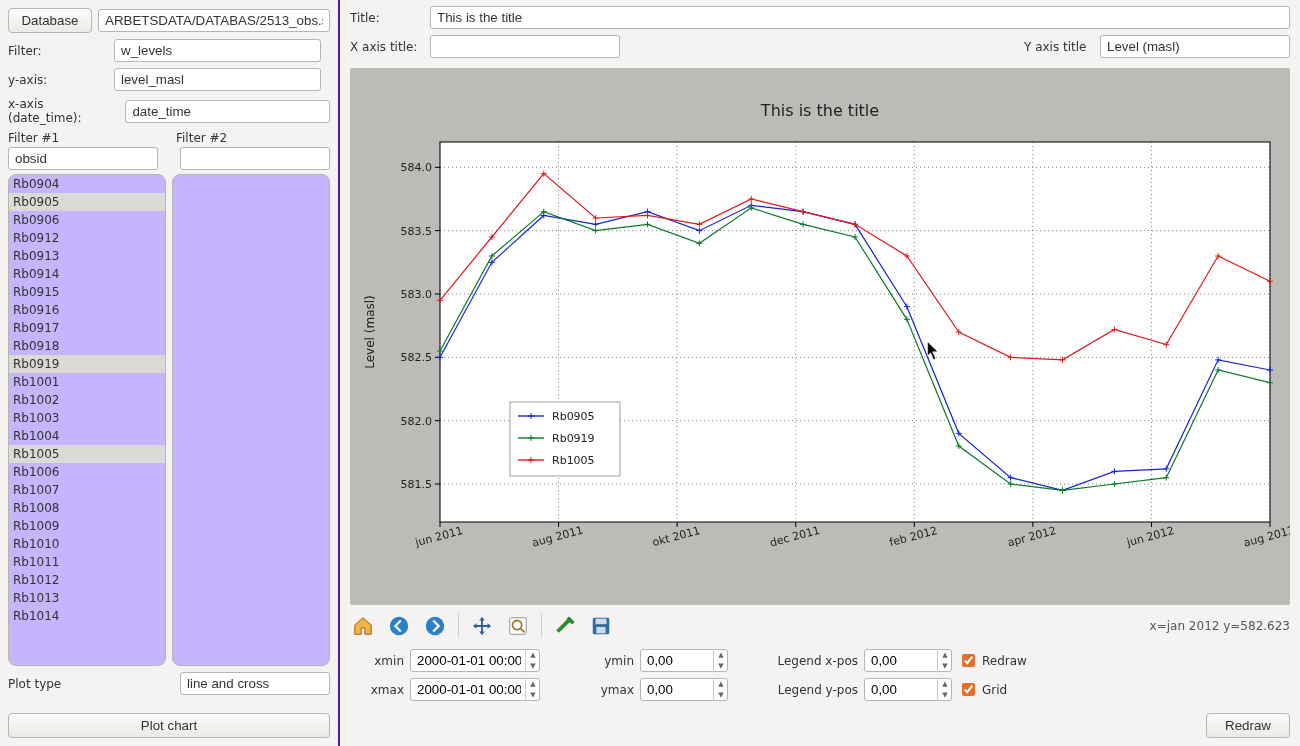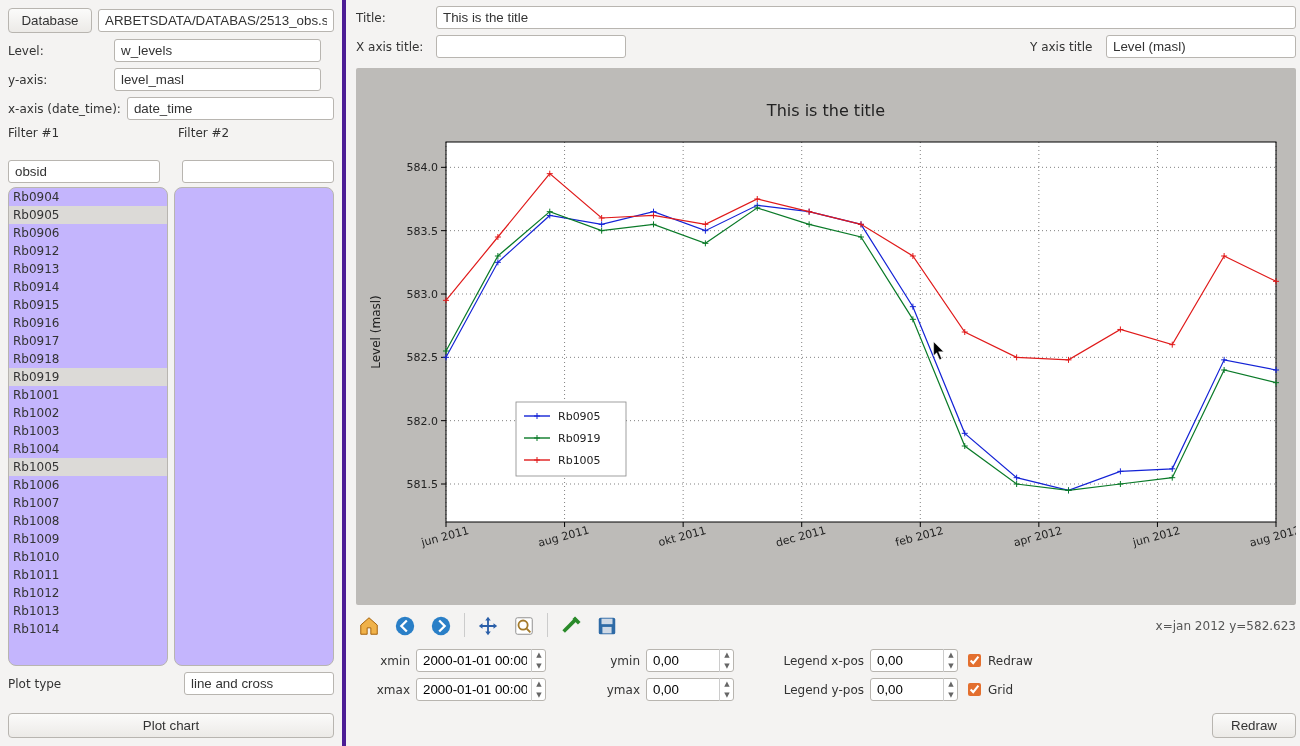--- a/index.html
+++ b/index.html
@@ -1,26 +1,26 @@
 <!DOCTYPE html>
 <html><head>
 <meta charset="utf-8">
 <style>
   html,body{margin:0;padding:0;font-family:"DejaVu Sans","Ubuntu",sans-serif;font-size:12px;background:#f4f3f2;color:#333}
   .window{display:flex;width:1300px;height:746px;background:#f4f3f2;box-sizing:border-box}
-  .left{width:393px;padding:8px;box-sizing:border-box;display:flex;flex-direction:column;border-right:4px solid #4c1d95}
-  .right{flex:1;display:flex;flex-direction:column;padding:6px 4px 8px 10px;box-sizing:border-box}
+  .left{width:393px;padding:8px;box-sizing:border-box;display:flex;flex-direction:column;border-right:2px solid #4c1d95}
+  .right{flex:1;display:flex;flex-direction:column;padding:6px 10px 8px 10px;box-sizing:border-box}
   .row{display:flex;align-items:center;margin-bottom:6px;gap:6px}
   .row label{min-width:100px}
   .btn{background:linear-gradient(#fbfbfa,#eceae7);border:1px solid #b8b5b0;border-radius:4px;padding:4px 12px;min-width:84px;cursor:pointer;color:#333}
   input.txt,select.sel{border:1px solid #b8b5b0;border-radius:3px;padding:3px 6px;background:#fff;color:#333;box-sizing:border-box}
   .sel{appearance:none;-webkit-appearance:none;background-image:linear-gradient(45deg,transparent 50%,#777 50%),linear-gradient(135deg,#777 50%,transparent 50%);background-position:calc(100% - 14px) 50%,calc(100% - 10px) 50%;background-size:4px 4px,4px 4px;background-repeat:no-repeat;padding-right:22px}
   .sel.big{width:207px;background-color:#fff}
   .txt.big{flex:1}
-  .filters{display:flex;gap:14px;margin-bottom:20px}
+  .filters{display:flex;gap:14px;margin-bottom:2px}
   .filters label{flex:1}
   .filter-combos{display:flex;gap:22px;margin-bottom:4px}
   .filter-combos select{flex:1;min-width:0}
   .list-boxes{display:flex;gap:6px;flex:1;min-height:0}
   .listbox{flex:1;border:1px solid #b8b5b0;background:#c4b5fd;border-radius:8px;overflow-y:scroll;overflow-x:hidden}
   .listbox .item{padding:1px 4px;cursor:pointer;line-height:16px}
   .listbox .item.sel{background:#dcdad7}
   .plot-type{display:flex;align-items:center;margin-top:6px;gap:20px}
   .plot-type label{flex:1}
   .bottom-btn{margin-top:18px}
@@ -48,21 +48,21 @@
 <body>
 
 <div class="window">
 
   <div class="left">
     <div class="row">
       <button class="btn">Database</button>
       <input class="txt big" value="ARBETSDATA/DATABAS/2513_obs.sqlite" style="">
     </div>
     <div class="row">
-      <label>Level:</label>
+      <label>Filter:</label>
       <select class="sel big"><option>w_levels</option></select>
     </div>
     <div class="row">
       <label>y-axis:</label>
       <select class="sel big"><option>level_masl</option></select>
     </div>
     <div class="row">
       <label>x-axis (date_time):</label>
       <select class="sel big"><option>date_time</option></select>
     </div>

